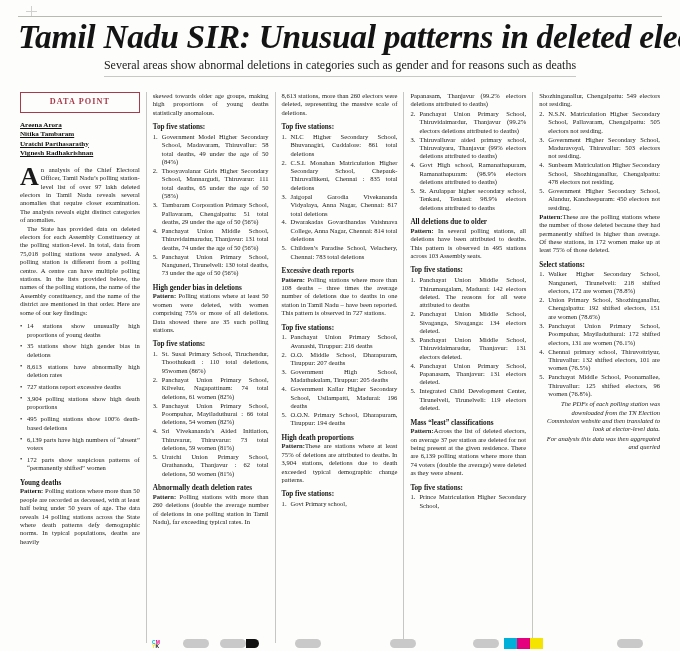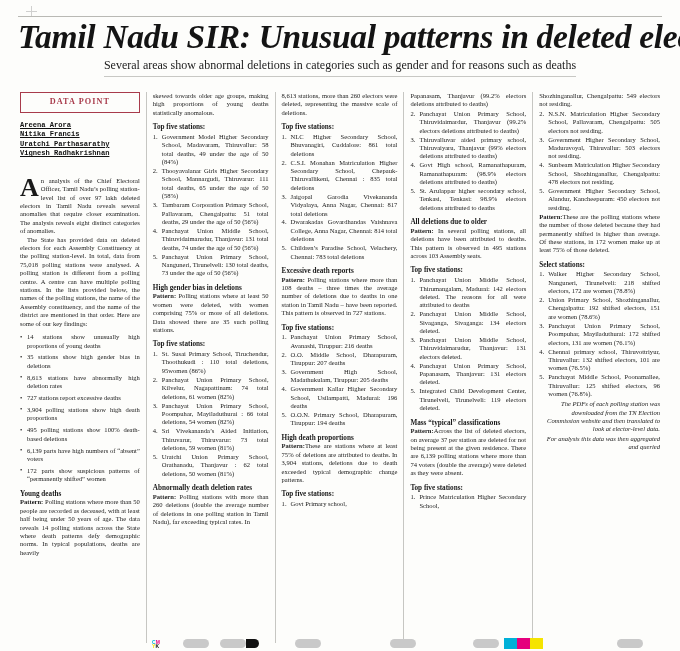--- a/index.html
+++ b/index.html
@@ -101,22 +101,21 @@
     text-align: center;
     margin-bottom: 8px;
   }
   .data-point-box span {
     font-weight: 700;
     font-size: 8.2px;
     letter-spacing: 1.1px;
     color: #a83b4b;
   }
   .byline {
-    margin-bottom: 18px;
-    font-family: Liberation Mono, monospace;
+    margin-bottom: 7px;
   }
   .byline div {
     font-weight: 700;
     font-size: 7.1px;
     line-height: 1.35;
     text-decoration: underline;
     color: #111;
   }
 
   p { margin: 0 0 0 0; text-indent: 7px; }
@@ -237,21 +236,21 @@
   </div>
 
   <div class="columns">
 
     <div class="col">
       <div class="data-point-box">
         <span>DATA POINT</span>
       </div>
       <div class="byline">
         <div>Areena Arora</div>
-        <div>Nitika Francis</div>
+        <div>Nitika Tambaram</div>
         <div>Uratchi Parthasarathy</div>
         <div>Vignesh Radhakrishnan</div>
       </div>
       <p class="first dropcap-para">An analysis of the Chief Electoral Officer, Tamil Nadu’s polling station-level list of over 97 lakh deleted electors in Tamil Nadu reveals several anomalies that require closer examination. The analysis reveals eight distinct categories of anomalies.</p>
       <p>The State has provided data on deleted electors for each Assembly Constituency at the polling station-level. In total, data from 75,018 polling stations were analysed. A polling station is different from a polling centre. A centre can have multiple polling stations. In the lists provided below, the names of the polling stations, the name of the Assembly constituency, and the name of the district are mentioned in that order. Here are some of our key findings:</p>
       <ul class="bullets">
         <li>14 stations show unusually high proportions of young deaths</li>
         <li>35 stations show high gender bias in deletions</li>
         <li>8,613 stations have abnormally high deletion rates</li>
         <li>727 stations report excessive deaths</li>
@@ -327,21 +326,21 @@
       <div class="subhead">All deletions due to older</div>
       <p class="first"><span class="label-bold">Pattern:</span><span> In several polling stations, all deletions have been attributed to deaths. This pattern is observed in 495 stations across 103 Assembly seats.</span></p>
       <div class="subhead">Top five stations:</div>
       <ol class="stations">
         <li>Panchayat Union Middle School, Thirumangalam, Madurai: 142 electors deleted. The reasons for all were attributed to deaths</li>
         <li>Panchayat Union Middle School, Sivaganga, Sivaganga: 134 electors deleted.</li>
         <li>Panchayat Union Middle School, Thiruvidaimarudur, Thanjavur: 131 electors deleted.</li>
         <li>Panchayat Union Primary School, Papanasam, Thanjavur: 131 electors deleted.</li>
         <li>Integrated Child Development Center, Tirunelveli, Tirunelveli: 119 electors deleted.</li>
       </ol>
-      <div class="subhead">Mass “typical” classifications</div>
+      <div class="subhead">Mass “least” classifications</div>
       <p class="first"><span class="label-bold">Pattern:</span><span>Across the list of deleted electors, on average 37 per station are deleted for not being present at the given residence. There are 6,139 polling stations where more than 74 voters (double the average) were deleted as they were absent.</span></p>
       <div class="subhead">Top five stations:</div>
       <ol class="stations">
         <li>Prince Matriculation Higher Secondary School,</li>
       </ol>
     </div>
 
     <div class="col">
       <p class="first">Shozhinganallur, Chengalpattu: 549 electors not residing.</p>
       <ol class="stations" style="counter-reset: st 1;">

